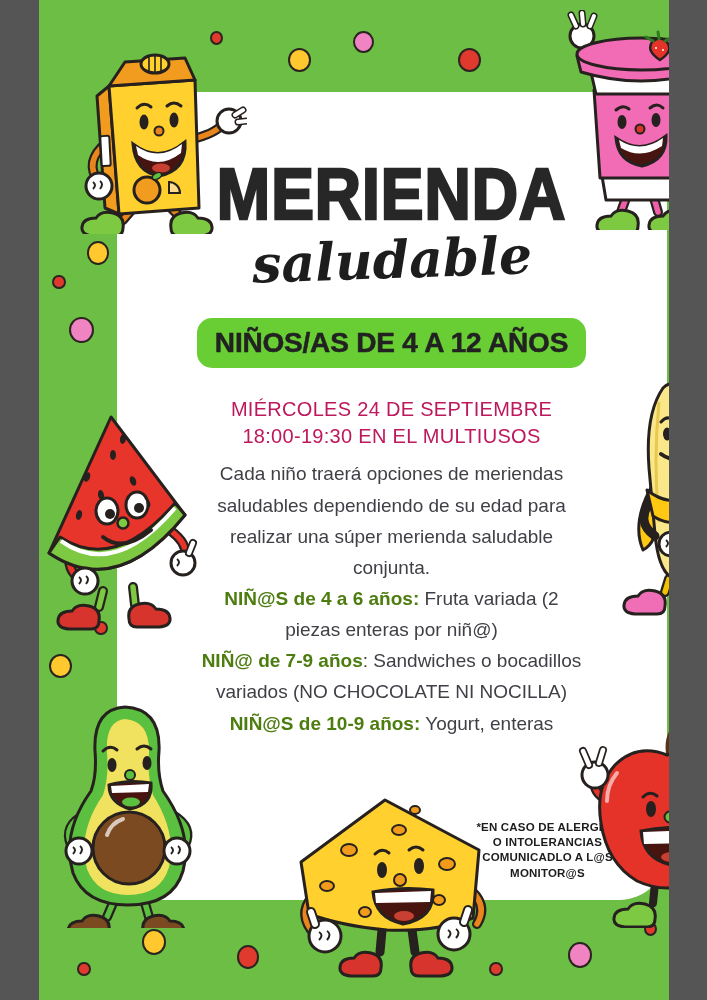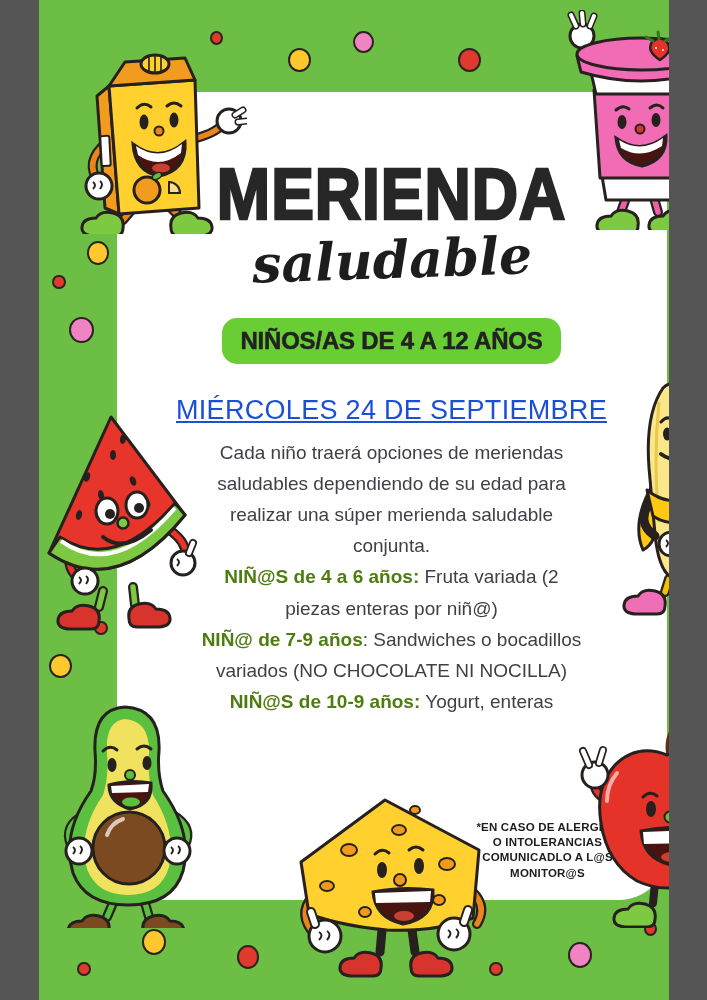--- a/index.html
+++ b/index.html
@@ -19,28 +19,27 @@
     transform:scaleY(1.12);transform-origin:top center;
     -webkit-text-stroke:2.4px #272727;line-height:1.05;
   }
   .subtitle{
     margin:14px 0 0 0;
     font-family:"DejaVu Serif",serif;font-style:italic;font-weight:700;
     font-size:52px;color:#1d1d1d;transform:rotate(-2deg);line-height:1.1;
   }
   .badge{
     display:inline-block;margin-top:30px;background:#68CE33;color:#222;
-    font-weight:700;font-size:24px;letter-spacing:-0.2px;
+    font-weight:700;font-size:28px;letter-spacing:-0.2px;
     padding:9px 18px;border-radius:15px;
     -webkit-text-stroke:0.5px #222;
   }
   .date{
-    margin:28px 0 0 0;font-size:27px;line-height:1.35;color:#1d4ed8;
+    margin:28px 0 0 0;font-size:20px;line-height:1.35;color:#be185d;
     letter-spacing:0.3px;
-    text-decoration:underline;
   }
   .body{
     width:392px;margin:8px auto 0;font-size:19px;line-height:1.64;
     color:#3F3F46;
   }
   .body p{margin:0;}
   .body strong{color:#4d7c0f;}
   .note{
     position:absolute;right:16px;top:728px;width:206px;text-align:center;
     font-size:11.5px;font-weight:700;line-height:1.32;color:#1c1c1c;
@@ -59,20 +58,21 @@
 
   <div class="card">
     <div class="card-inner">
       <h1 class="title">MERIENDA</h1>
       <div class="subtitle">saludable</div>
       <div>
         <span class="badge">NIÑOS/AS DE 4 A 12 AÑOS</span>
       </div>
       <p class="date">
         <span>MIÉRCOLES 24 DE SEPTIEMBRE</span><br>
+        <span>18:00-19:30 EN EL MULTIUSOS</span>
       </p>
       <div class="body">
         <p>Cada niño traerá opciones de meriendas saludables dependiendo de su edad para realizar una súper merienda saludable conjunta.</p>
         <p><strong>NIÑ@S de 4 a 6 años:</strong><span> Fruta variada (2 piezas enteras por niñ@)</span></p>
         <p><strong>NIÑ@ de 7-9 años</strong><span>: Sandwiches o bocadillos variados (NO CHOCOLATE NI NOCILLA)</span></p>
         <p><strong>NIÑ@S de 10-9 años:</strong><span> Yogurt, enteras</span></p>
       </div>
       <div class="note">
         <div>*EN CASO DE ALERGIAS</div>
         <div>O INTOLERANCIAS</div>

